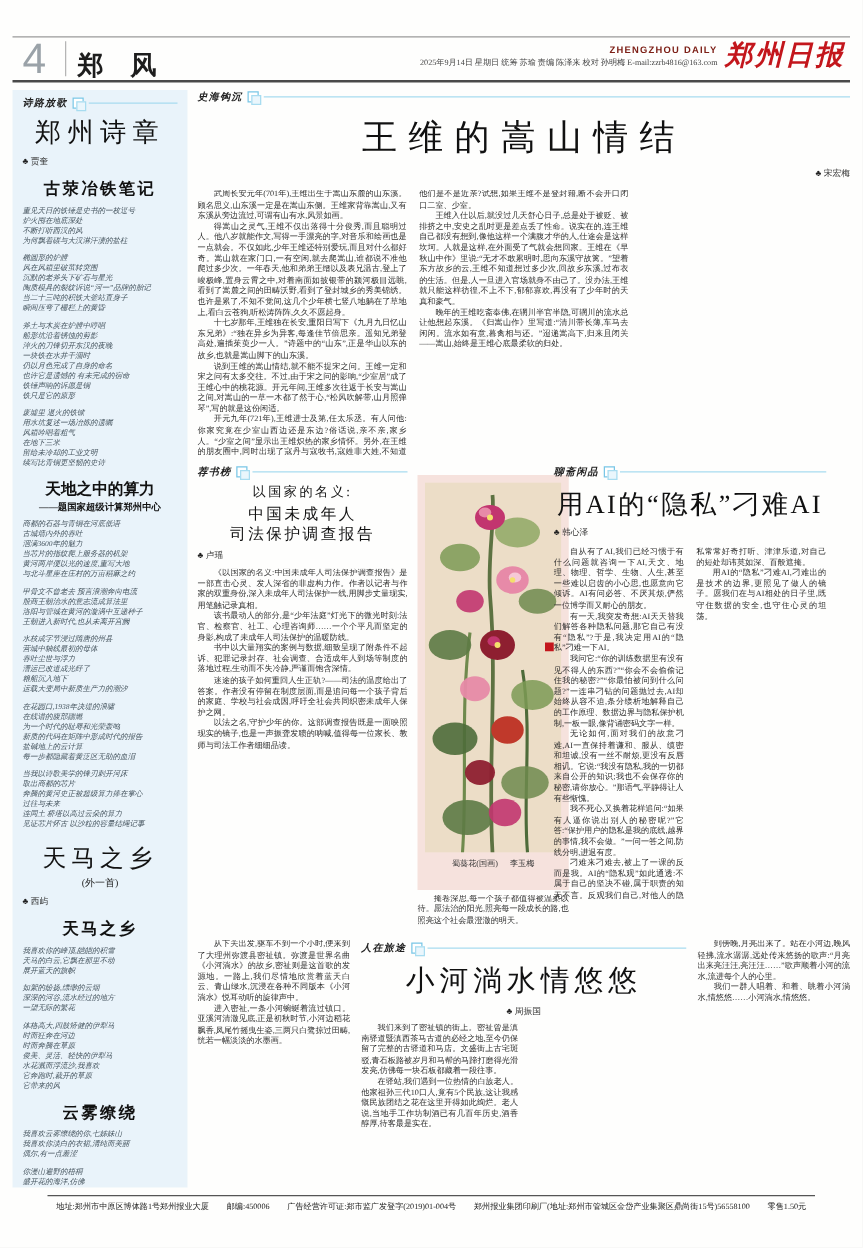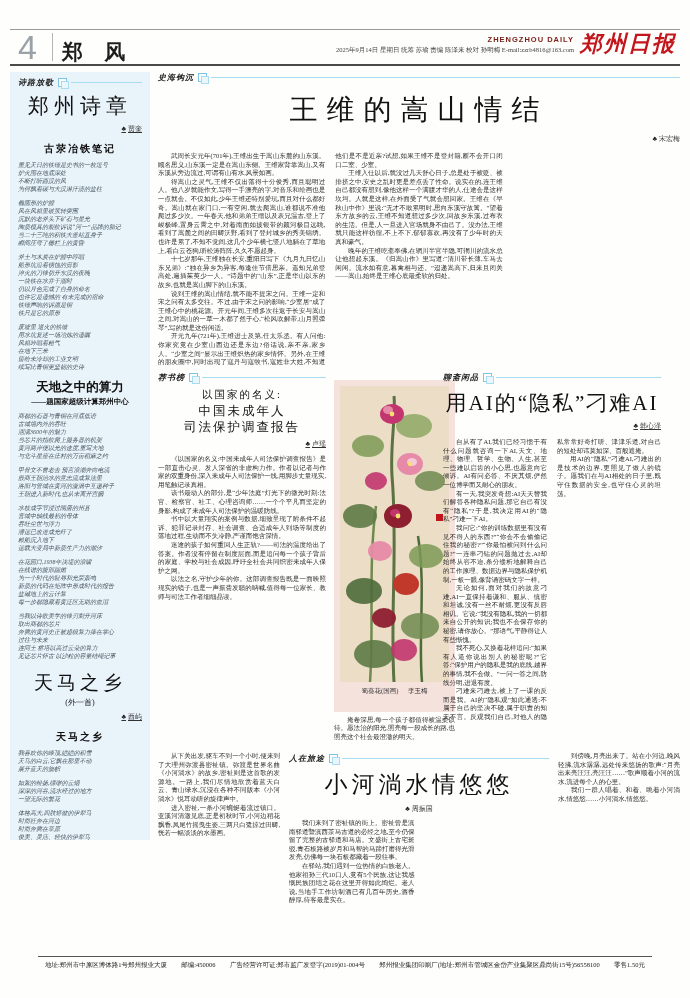--- a/index.html
+++ b/index.html
@@ -19,26 +19,26 @@
   .mh-date{font-size:6.5px;color:#444;margin-top:2px;white-space:nowrap;}
   .mh-cn{font-size:22px;color:#c3161c;font-weight:700;font-style:italic;letter-spacing:2px;line-height:22px;
          font-family:"Liberation Serif",serif;}
   
   .label-row{display:flex;align-items:center;gap:4px;margin-bottom:3px;}
   .label-txt{font-size:8px;font-weight:700;font-style:italic;color:#222;white-space:nowrap;letter-spacing:1px;}
   .motif{width:7px;height:7px;border:1px solid #79c6e6;position:relative;flex:0 0 auto;background:#fff;}
   .motif:after{content:"";position:absolute;left:2px;top:2px;width:6px;height:6px;border:1px solid #a8dcf0;background:#eaf6fc;}
   .motif-line{flex:1;height:1px;background:#a8dcf0;}
   
-  .left-rail{position:absolute;left:10px;top:72px;width:140px;height:768px;background:#e9f3fa;
+  .left-rail{position:absolute;left:10px;top:72px;width:140px;height:878px;background:#e9f3fa;
              padding:5px 8px;box-sizing:border-box;overflow:hidden;}
   .lr-title{font-size:21px;letter-spacing:5px;text-align:center;margin-top:4px;color:#111;}
-  .author{font-size:7px;text-align:right;color:#333;margin-top:4px;text-decoration:underline;}
+  .author{font-size:7px;text-align:left;color:#333;margin-top:4px;}
   .club{color:#222;font-size:7px;margin-right:2px;}
-  .lr-sub{font-size:10px;font-weight:700;text-align:center;margin:8px 0 5px;letter-spacing:2px;color:#111;}
+  .lr-sub{font-size:13px;font-weight:700;text-align:center;margin:8px 0 5px;letter-spacing:2px;color:#111;}
   .lr-sub2{font-size:12.5px;font-weight:700;text-align:center;margin:8px 0 0;color:#111;}
   .lr-sub2-note{font-size:7.5px;font-weight:700;text-align:center;margin:1px 0 5px;color:#111;}
   .lr-title2{font-size:19px;letter-spacing:4px;text-align:center;margin-top:10px;color:#111;}
   .lr-note{font-size:8px;text-align:center;color:#222;margin-top:1px;}
   .poem .stanza{margin-bottom:6px;}
   .poem .pline{font-size:6px;line-height:8px;color:#46555f;font-style:italic;white-space:nowrap;overflow:hidden;}
   
   .history{position:absolute;left:158px;top:72px;width:522px;height:296px;}
   .h-title{font-size:28px;letter-spacing:9px;text-align:center;margin-top:8px;color:#111;font-weight:400;}
   .h-author{font-size:7px;text-align:right;margin-top:5px;color:#333;}

